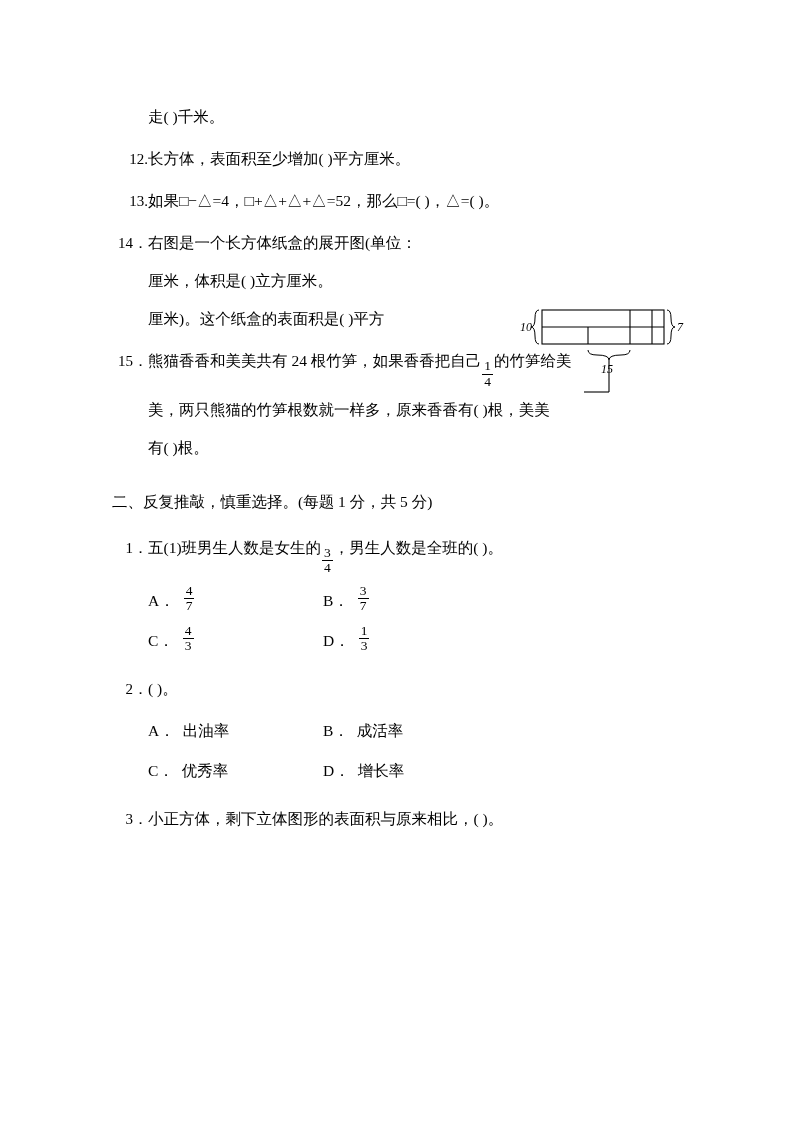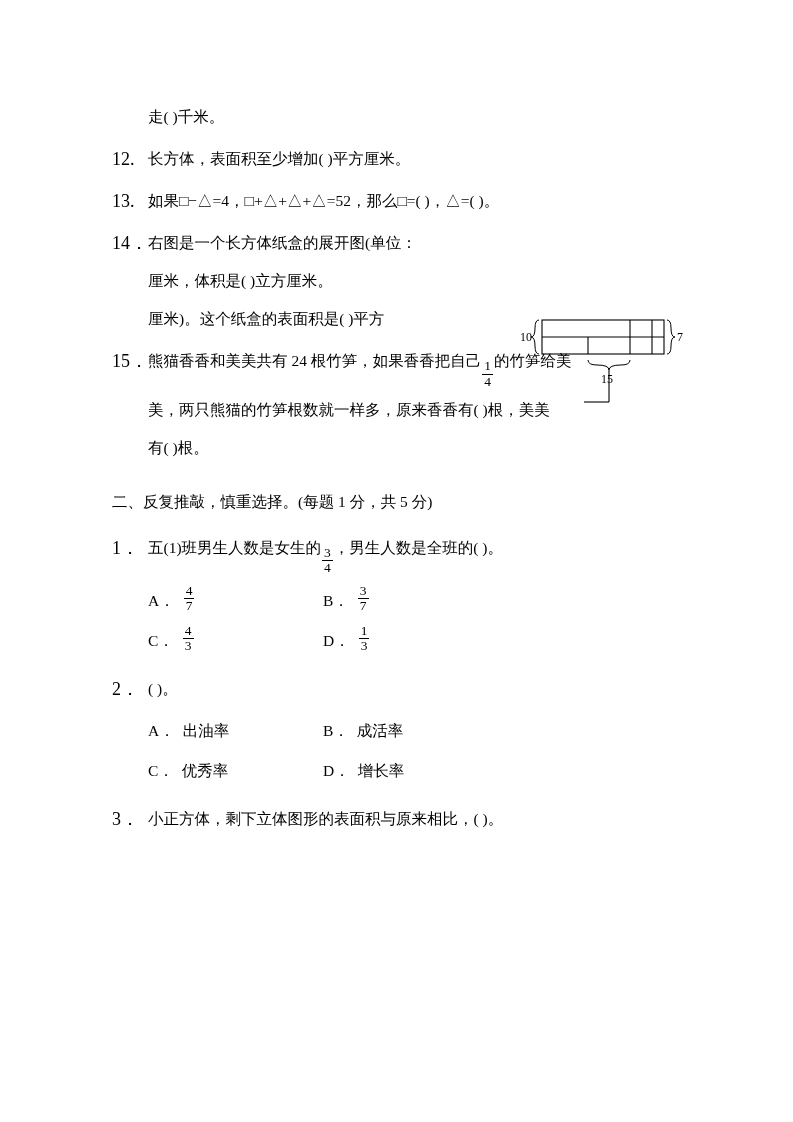--- a/index.html
+++ b/index.html
@@ -32,22 +32,22 @@
   .q {
     display: flex;
     align-items: flex-start;
     margin-bottom: 4px;
     font-size: 15.5px;
     line-height: 38px;
   }
   .q-num {
     width: 36px;
     flex: 0 0 36px;
-    text-align: left;
-    font-size: 18px;
+    text-align: right;
+    font-size: 15px;
     white-space: nowrap;
   }
   .q-body {
     flex: 1;
     font-size: 15.5px;
     line-height: 38px;
     text-align: justify;
   }
   .line {
     display: block;
@@ -89,23 +89,24 @@
   }
   .choice-lbl {
     margin-right: 8px;
   }
   .choices-row {
     margin-bottom: 2px;
   }
   .fig-wrap {
     position: absolute;
     left: 520px;
-    top: 290px;
+    top: 280px;
     width: 170px;
     height: 110px;
+    font-style: italic;
   }
 </style>
 </head>
 <body>
 
 <div class="page">
 
   <div class="content">
 
     <div class="q">

